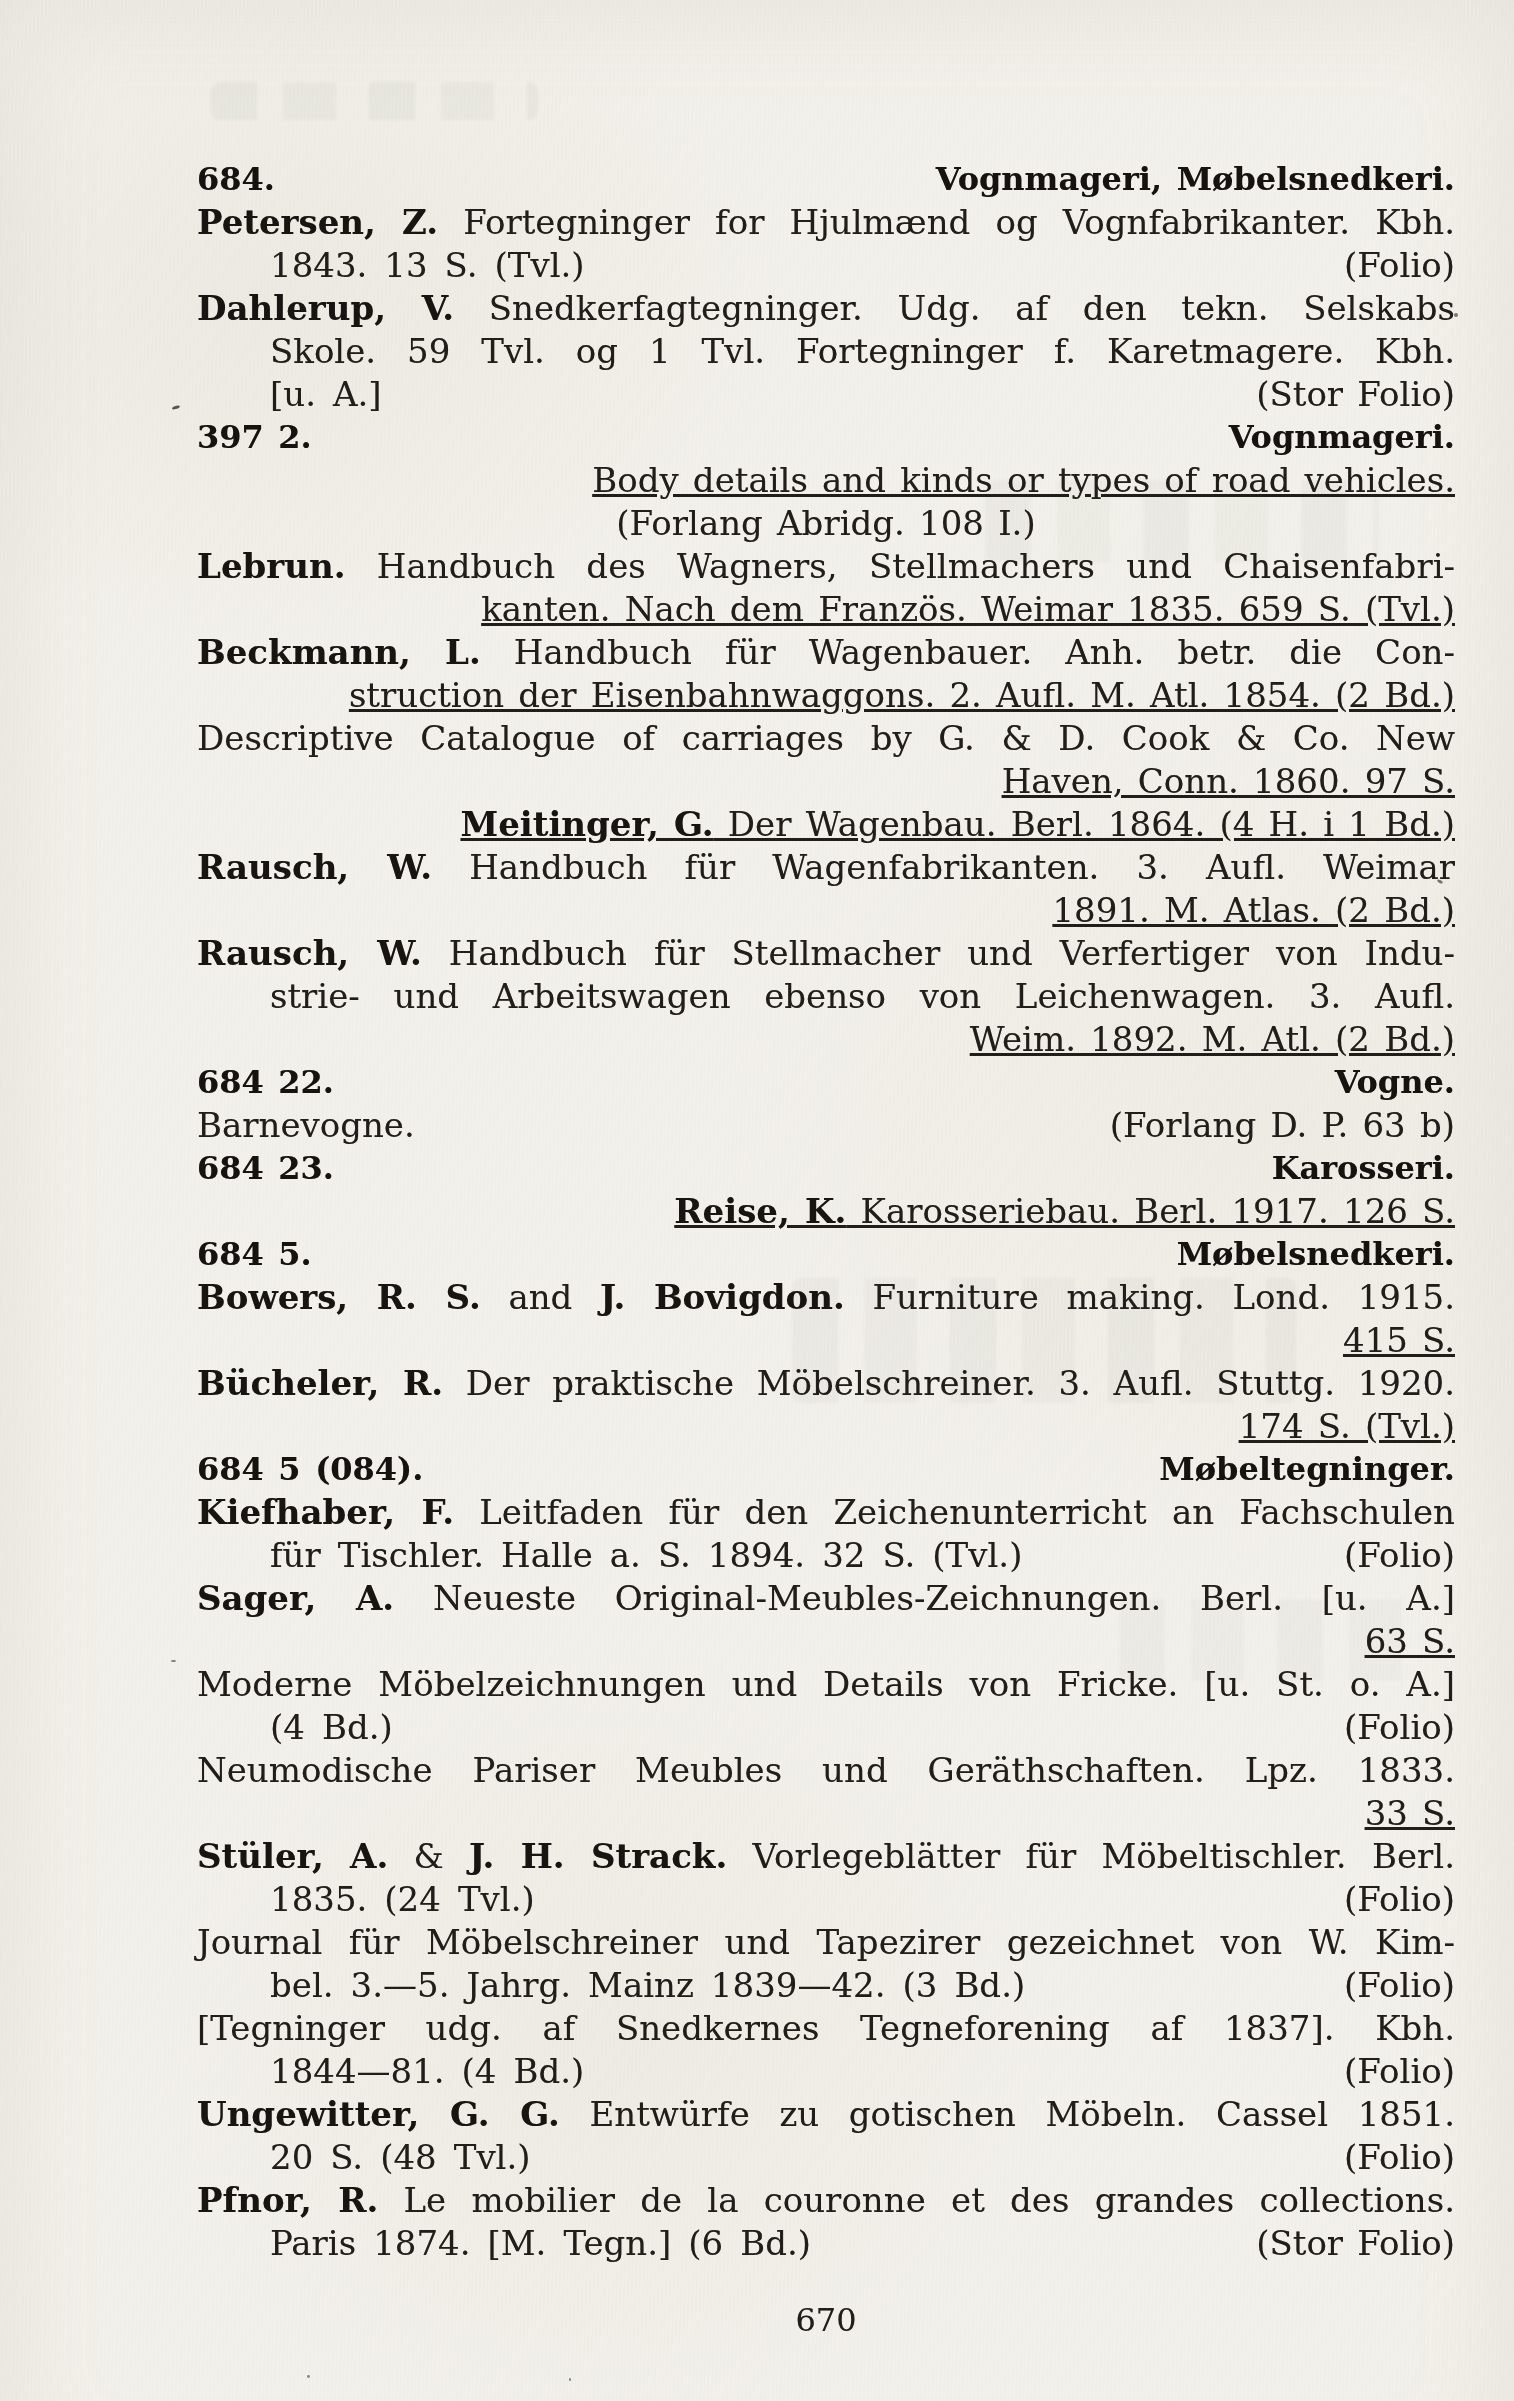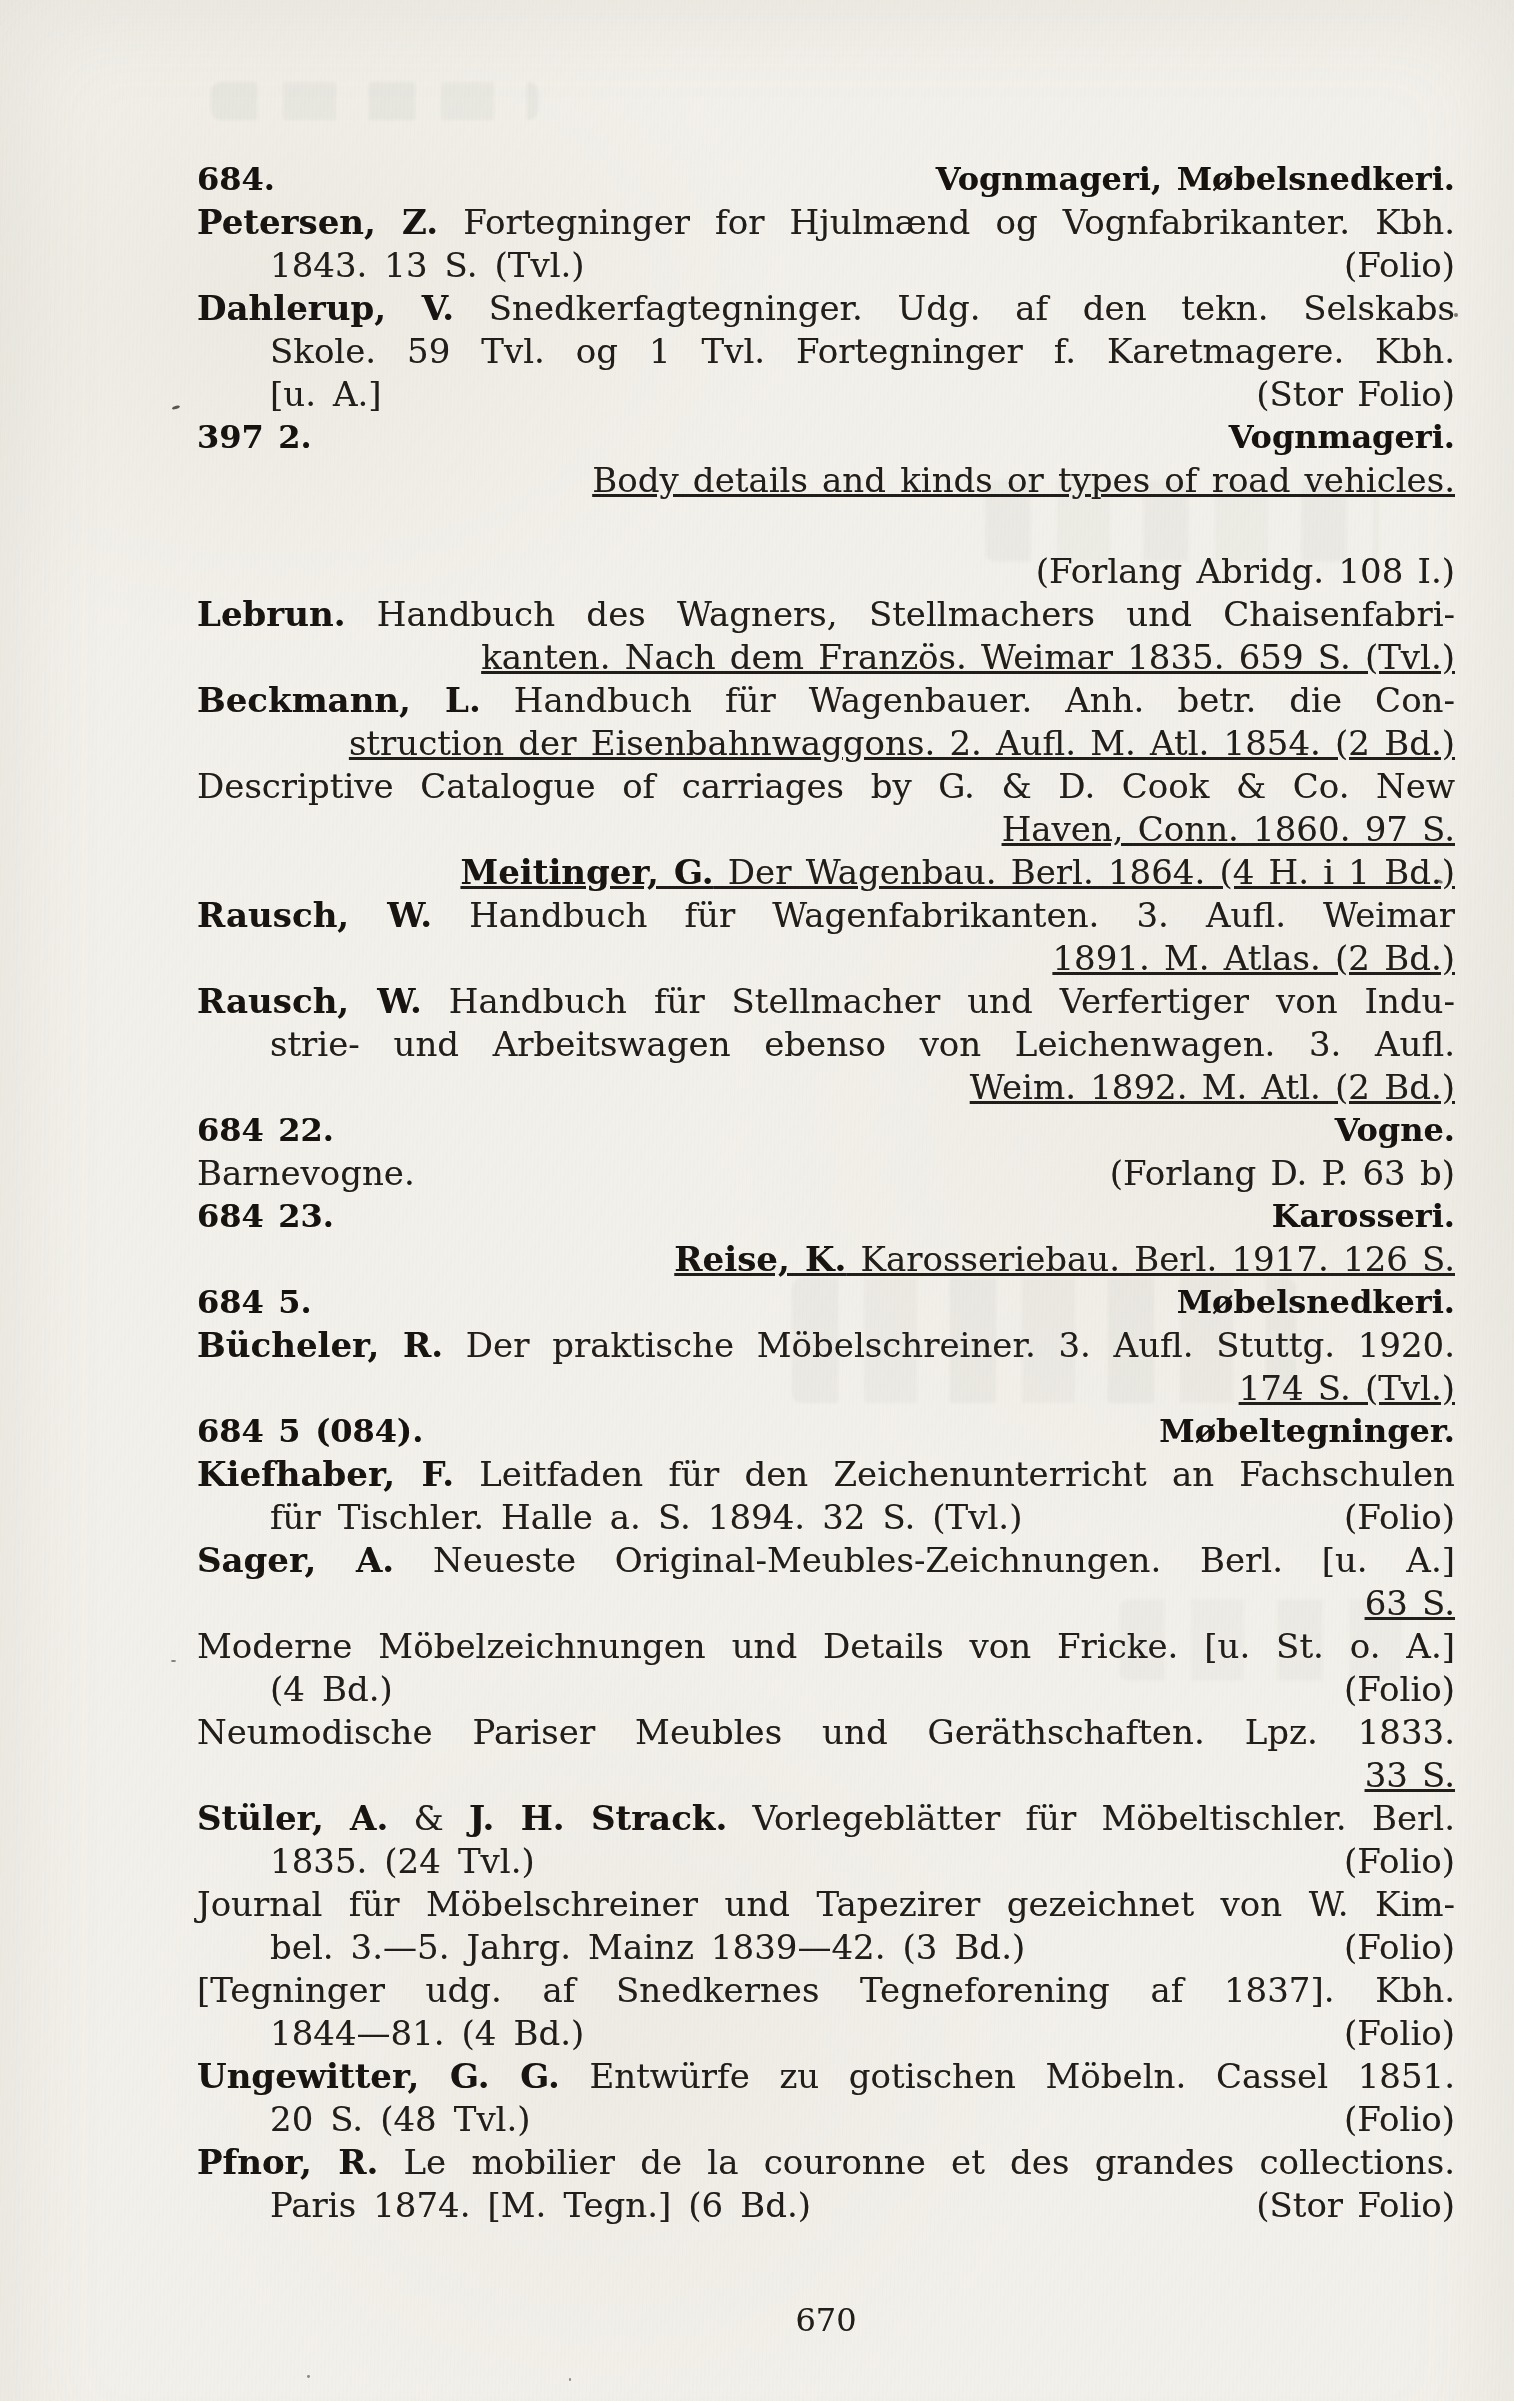--- a/index.html
+++ b/index.html
@@ -39,21 +39,21 @@
   .line { min-height: 43px; }
   .hline {
     display: flex;
     justify-content: space-between;
     font-weight: 700;
     font-size: 32px;
     color: #151210;
   }
   .jline  { text-align: justify; text-align-last: justify; }
   .nline  { text-align: right; white-space: nowrap; text-decoration: underline; }
-  .aright { text-align: right; margin-top: 48px; }
+  .aright { text-align: center; }
   .rline  { display: flex; justify-content: space-between; }
   .rline .left { white-space: nowrap; word-spacing: 6.2px; }
   .rline .fmt  { white-space: nowrap; }
   .indent { padding-left: 73px; }
   b { font-weight: 700; color: #171411; }
   .pagenum-wrap {
     position: absolute;
     left: 197px; top: 2301px;
     width: 1258px;
     text-align: center;
@@ -163,20 +163,24 @@
         <span>Karosseri.</span>
       </div>
       <div class="entry">
         <div class="line nline"><b>Reise, K.</b> Karosseriebau. Berl. 1917. 126 S.</div>
       </div>
       <div class="line hline">
         <span>684 5.</span>
         <span>Møbelsnedkeri.</span>
       </div>
       <div class="entry">
+        <div class="line jline"><b>Bowers, R. S.</b> and <b>J. Bovigdon.</b> Furniture making. Lond. 1915.</div>
+        <div class="line nline indent">415 S.</div>
+      </div>
+      <div class="entry">
         <div class="line jline"><b>Bücheler, R.</b> Der praktische Möbelschreiner. 3. Aufl. Stuttg. 1920.</div>
         <div class="line nline indent">174 S. (Tvl.)</div>
       </div>
       <div class="line hline">
         <span>684 5 (084).</span>
         <span>Møbeltegninger.</span>
       </div>
       <div class="entry">
         <div class="line jline"><b>Kiefhaber, F.</b> Leitfaden für den Zeichenunterricht an Fachschulen</div>
         <div class="line rline indent">

